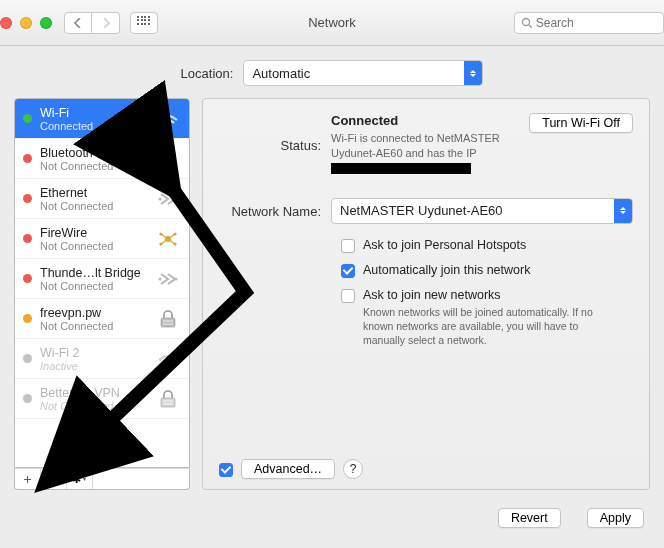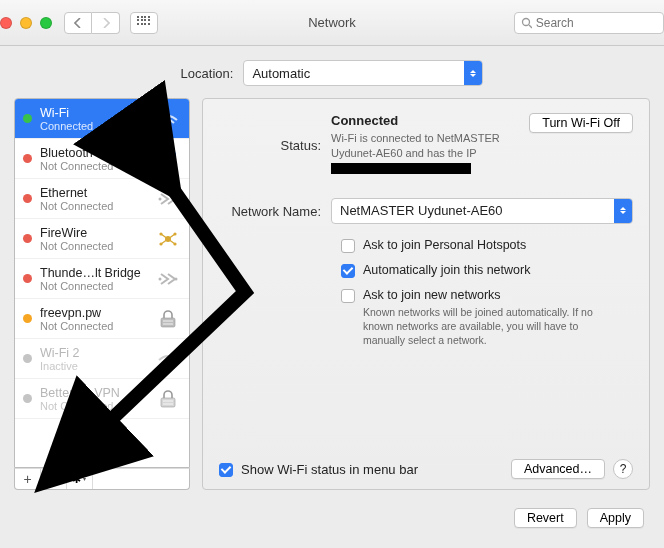--- a/index.html
+++ b/index.html
@@ -32,21 +32,21 @@
 
   .content { display:flex; padding:0 14px 8px; gap:12px; height: 400px; }
 
   
   .sidebar { width:176px; display:flex; flex-direction:column; }
   .svc-list { flex:1; background:#fff; border:1px solid #bcbcbc; border-radius:4px 4px 0 0; overflow:hidden; }
   .svc { display:flex; align-items:center; padding:6px 8px 6px 8px; border-bottom:1px solid #f0f0f0; gap:8px; position:relative; height:40px;}
   .svc.sel { background:#2f7bf6; color:#fff; }
   .svc.sel .sub{color:#dce9ff;}
   .svc.dim { color:#b7b7b7; }
-  .svc.dim .sub{color:#c8c8c8;}
+  .svc.dim .sub{color:#c8c8c8;font-style:italic;}
   .sdot{ width:9px; height:9px; border-radius:50%; flex-shrink:0; }
   .sdot.green{background:#39c24a;} .sdot.red{background:#e85d4f;} .sdot.orange{background:#f6a623;} .sdot.grey{background:#c4c4c4;}
   .svc-text{ flex:1; overflow:hidden; }
   .svc-name{ font-size:12.5px; white-space:nowrap; overflow:hidden; text-overflow:ellipsis; }
   .sub{ font-size:11px; color:#8d8d8d; }
   .svc-ic{ width:26px; height:22px; display:flex; align-items:center; justify-content:center; flex-shrink:0; }
   .sidebar-foot{ height:22px; background:#fff; border:1px solid #bcbcbc; border-top:1px solid #dcdcdc; border-radius:0 0 4px 4px; display:flex; }
   .footbtn{ width:26px; display:flex; align-items:center; justify-content:center; border-right:1px solid #dcdcdc; color:#555; font-size:14px;}
 
   
@@ -62,21 +62,21 @@
   .chk-row{ display:flex; align-items:flex-start; gap:8px; margin:6px 0 4px 122px; }
   .chkbox{ width:14px; height:14px; border:1px solid #b3b3b3; border-radius:3px; background:#fff; display:flex; align-items:center; justify-content:center; flex-shrink:0; margin-top:1px;}
   .chkbox.on{ background:#2f7bf6; border-color:#2f7bf6; }
   .chkbox.on::after{ content:""; width:4px; height:7px; border:solid #fff; border-width:0 2px 2px 0; transform:rotate(45deg); margin-bottom:2px;}
   .chk-row .txt{ font-size:12.5px; }
   .chk-row .small { font-size:10.5px; color:#666; margin-top:3px; line-height:1.35; max-width:260px; }
 
   .bottom-row{ margin-top:auto; display:flex; align-items:center; gap:8px; }
   .help{ width:20px; height:20px; border:1px solid #c3c3c3; border-radius:50%; display:flex; align-items:center; justify-content:center; font-size:12px; background:#fff;}
 
-  .footer{ display:flex; justify-content:flex-end; gap:10px; padding:10px 20px 0; }
+  .footer{ display:flex; justify-content:flex-end; gap:26px; padding:10px 20px 0; }
 
   
   .arrow-overlay { position:absolute; left:0; top:0; pointer-events:none; }
 </style>
 </head>
 <body>
 
 <div class="titlebar">
   <div class="traffic">
     <div class="dot red"></div>
@@ -297,21 +297,20 @@
     <div class="chk-row" style="align-items:flex-start;">
       <div class="chkbox"></div>
       <div>
         <div class="txt">Ask to join new networks</div>
         <div class="small">Known networks will be joined automatically. If no known networks are available, you will have to manually select a network.</div>
       </div>
     </div>
 
     <div class="bottom-row">
       <div class="chkbox on"></div>
-      <div class="txt" style="flex:1">Show Wi-Fi status in menu bar</div>
       <button class="btn">Advanced…</button>
       <div class="help">?</div>
     </div>
   </div>
 </div>
 
 <div class="footer">
   <button class="btn">Revert</button>
   <button class="btn">Apply</button>
 </div>

